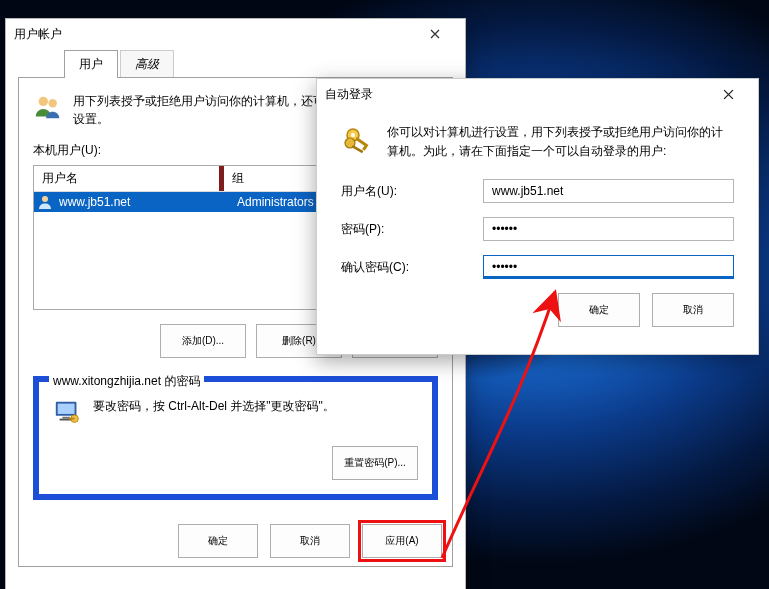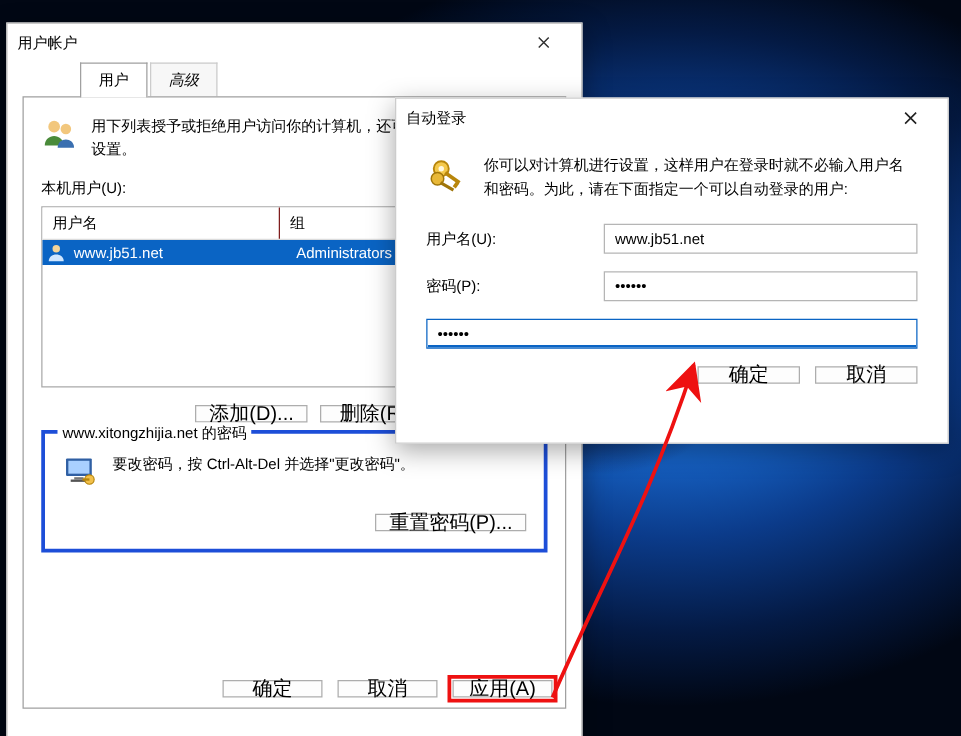--- a/index.html
+++ b/index.html
@@ -40,31 +40,31 @@
   .intro { display:flex; gap:10px; margin-bottom:14px; }
   .intro .icon-users { width:30px; height:30px; flex:0 0 30px;}
   .intro p { font-size:12px; line-height:1.5; }
 
   .chk-row { display:flex; align-items:center; gap:6px; margin-bottom:16px; }
   .chk-row input[type=checkbox]{ width:13px; height:13px; }
 
   .list-label { margin-bottom:6px; }
   .userlist { border:1px solid #a9a9a9; height:145px; background:#fff; }
   .userlist-head { display:flex; background:#fff; border-bottom:1px solid #dcdcdc; }
-  .userlist-head .col { padding:4px 8px; font-size:12px; border-right:1px solid #7f1d1d; }
+  .userlist-head .col { padding:4px 8px; font-size:12px; border-right:5px solid #7f1d1d; }
   .col-name { width:190px; } .col-group{ flex:1; }
   .userlist-row { display:flex; align-items:center; background:#0a64c4; color:#fff; height:20px;}
   .userlist-row .uicon{ width:16px; height:16px; margin:0 6px 0 3px; }
   .userlist-row .cell { font-size:12px; }
   .cell-name{ width:178px; } .cell-group{ flex:1; }
 
   .row-buttons { display:flex; gap:10px; justify-content:flex-end; margin-top:14px; }
-  .btn { min-width:86px; height:14px; border:1px solid #adadad; background:#fdfdfd; font-size:16px; display:flex; align-items:center; justify-content:center; padding:0 10px;}
-
-  .group { margin-top:6px; border:3px solid #1d4ed8; position:relative; padding:16px 14px 14px 14px;}
+  .btn { min-width:86px; height:34px; border:1px solid #adadad; background:#fdfdfd; font-size:10px; display:flex; align-items:center; justify-content:center; padding:0 10px;}
+
+  .group { margin-top:18px; border:6px solid #1d4ed8; position:relative; padding:16px 14px 14px 14px;}
   .group-title { position:absolute; top:-9px; left:10px; background:#fff; padding:0 4px; font-size:12px;}
   .pwrow{ display:flex; gap:10px; align-items:flex-start; }
   .pwrow .icon-monitor{ width:30px; height:30px; }
   .group .btnrow{ display:flex; justify-content:flex-end; margin-top:18px; }
 
   .footer { position:absolute; right:10px; bottom:8px; display:flex; gap:12px; }
   .footer .btn{ min-width:80px; }
   .apply-highlight { outline:3px solid #e11; outline-offset:1px; }
 
   
@@ -188,32 +188,33 @@
       <span class="key-icon">
         <svg viewBox="0 0 34 34" width="34" height="34">
           <circle cx="12" cy="12" r="6" fill="#f4c94b" stroke="#b8860b" stroke-width="1.5"></circle>
           <circle cx="12" cy="12" r="2.2" fill="#fff8e0"></circle>
           <rect x="16" y="14" width="14" height="3" fill="#b8860b" transform="rotate(35 16 14)"></rect>
           <rect x="24" y="22" width="3" height="5" fill="#b8860b" transform="rotate(35 24 22)"></rect>
           <circle cx="9" cy="20" r="5" fill="#e8b838" stroke="#a0760a" stroke-width="1.2"></circle>
           <rect x="12" y="22" width="12" height="2.5" fill="#a0760a" transform="rotate(30 12 22)"></rect>
         </svg>
       </span>
-      <p>你可以对计算机进行设置，这样用户在登录时就不必输入用户名和密码。为此，请在下面指定一个可以自动登录的用户:</p>
+      <p>你可以对计算机进行设置，用下列表授予或拒绝用户访问你的计算机。为此，请在下面指定一个可以自动登录的用户:</p>
     </div>
 
     <div class="field">
       <label>用户名(U):</label>
       <input type="text" value="www.jb51.net" style="">
     </div>
     <div class="field">
       <label>密码(P):</label>
       <input type="text" value="••••••" style="">
     </div>
     <div class="field">
+      <label>确认密码(C):</label>
       <input type="text" id="confirm-field" style="border-color: rgb(10, 100, 196); box-shadow: rgb(10, 100, 196) 0px -2px 0px inset;" value="••••••">
     </div>
 
     <div class="dlg-buttons">
       <div class="btn">确定</div>
       <div class="btn">取消</div>
     </div>
   </div>
 </div>
 

